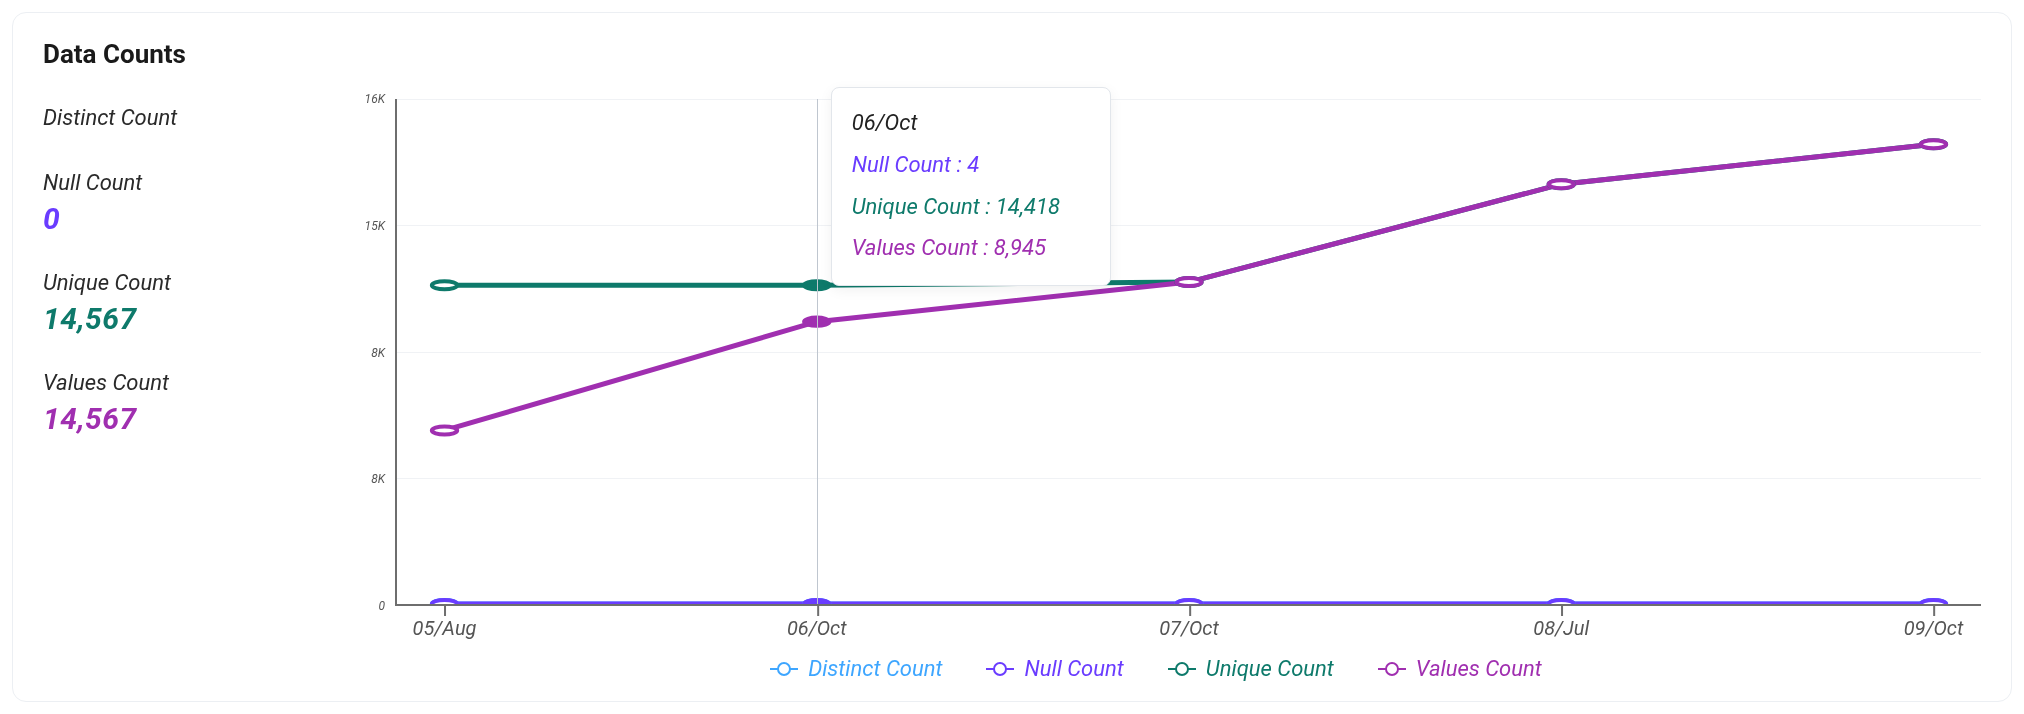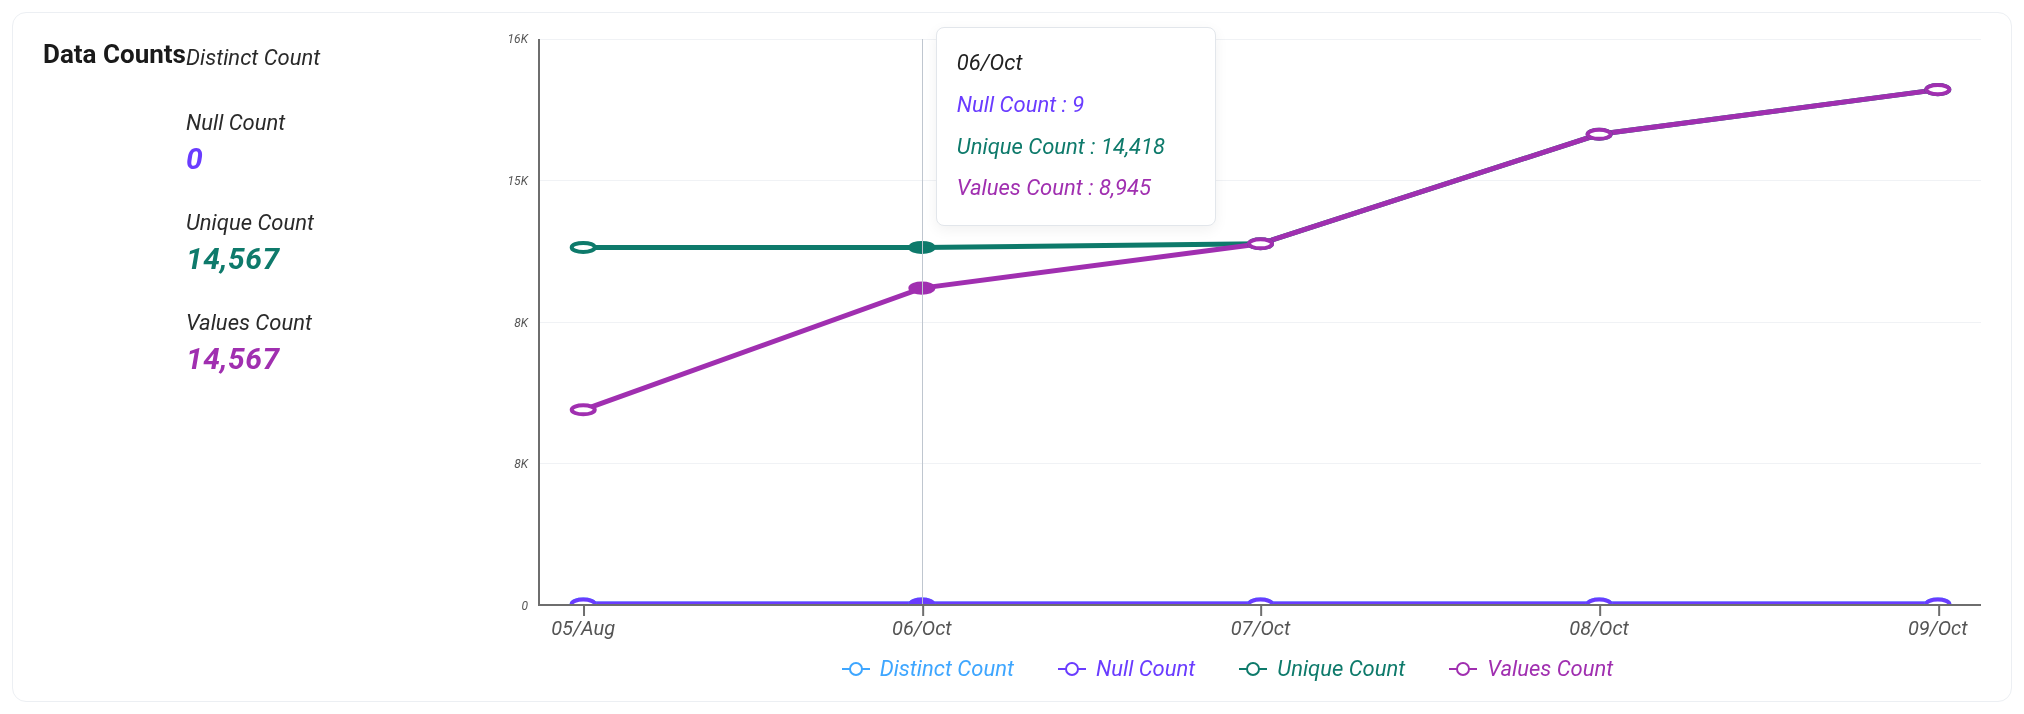--- a/index.html
+++ b/index.html
@@ -8,21 +8,21 @@
     background: #ffffff;
     padding: 12px;
   }
   .card {
     width: 2000px;
     height: 690px;
     border: 1px solid #eceff3;
     border-radius: 14px;
     padding: 26px 30px 20px 30px;
     display: flex;
-    flex-direction: row;
+    flex-direction: column;
   }
   .card-title {
     font-size: 26px;
     font-weight: 700;
     color: #1a1a1a;
     margin-bottom: 30px;
   }
   .body {
     display: flex;
     flex: 1 1 auto;
@@ -196,21 +196,21 @@
             <div class="ytick" style="top: 0%;">16K</div>
           </div>
         <div class="plot" id="plot">
             <div class="gridline-h" style="top: 75%;"></div>
             <div class="gridline-h" style="top: 50%;"></div>
             <div class="gridline-h" style="top: 25%;"></div>
             <div class="gridline-h" style="top: 0%;"></div>
             <div class="xtick" style="left: 3%;">05/Aug</div>
             <div class="xtick" style="left: 26.5%;">06/Oct</div>
             <div class="xtick" style="left: 50%;">07/Oct</div>
-            <div class="xtick" style="left: 73.5%;">08/Oct</div>
+            <div class="xtick" style="left: 73.5%;">08/Jul</div>
             <div class="xtick" style="left: 97%;">09/Oct</div>
             <div class="crosshair-v" style="left: 26.5%;"></div>
             <svg viewBox="0 0 1000 1000" preserveAspectRatio="none">
               <path d="M30.0 1000.0 L265.0 1000.0 L500.0 1000.0 L735.0 1000.0 L970.0 1000.0" fill="none" stroke="#3ea6ff" stroke-width="5" vector-effect="non-scaling-stroke"></path>
               <path d="M30.0 1000.0 L265.0 1000.0 L500.0 1000.0 L735.0 1000.0 L970.0 1000.0" fill="none" stroke="#6a3cff" stroke-width="5" vector-effect="non-scaling-stroke"></path>
               <path d="M30.0 368.9 L265.0 368.9 L500.0 362.5 L735.0 168.7 L970.0 89.6" fill="none" stroke="#0e7a6b" stroke-width="5" vector-effect="non-scaling-stroke"></path>
               <path d="M30.0 656.3 L265.0 440.9 L500.0 362.5 L735.0 168.7 L970.0 89.6" fill="none" stroke="#a02fb0" stroke-width="5" vector-effect="non-scaling-stroke"></path>
             </svg>
             <svg viewBox="0 0 1000 1000" preserveAspectRatio="none">
               <circle cx="30.0" cy="1000.0" r="8" vector-effect="non-scaling-stroke" fill="#ffffff" stroke="#3ea6ff" stroke-width="4"></circle>
@@ -229,21 +229,21 @@
               <circle cx="735.0" cy="168.7" r="8" vector-effect="non-scaling-stroke" fill="#ffffff" stroke="#0e7a6b" stroke-width="4"></circle>
               <circle cx="970.0" cy="89.6" r="8" vector-effect="non-scaling-stroke" fill="#ffffff" stroke="#0e7a6b" stroke-width="4"></circle>
               <circle cx="30.0" cy="656.3" r="8" vector-effect="non-scaling-stroke" fill="#ffffff" stroke="#a02fb0" stroke-width="4"></circle>
               <circle cx="265.0" cy="440.9" r="8" vector-effect="non-scaling-stroke" fill="#a02fb0" stroke="#a02fb0" stroke-width="4"></circle>
               <circle cx="500.0" cy="362.5" r="8" vector-effect="non-scaling-stroke" fill="#ffffff" stroke="#a02fb0" stroke-width="4"></circle>
               <circle cx="735.0" cy="168.7" r="8" vector-effect="non-scaling-stroke" fill="#ffffff" stroke="#a02fb0" stroke-width="4"></circle>
               <circle cx="970.0" cy="89.6" r="8" vector-effect="non-scaling-stroke" fill="#ffffff" stroke="#a02fb0" stroke-width="4"></circle>
             </svg>
             <div class="tooltip" style="left: calc(26.5% + 14px); top: -12px;">
               <div class="tt-title">06/Oct</div>
-              <div style="color: rgb(106, 60, 255);">Null Count : 9</div>
+              <div style="color: rgb(106, 60, 255);">Null Count : 4</div>
               <div style="color: rgb(14, 122, 107);">Unique Count : 14,418</div>
               <div style="color: rgb(160, 47, 176);">Values Count : 8,945</div>
             </div>
           </div>
       </div>
       <div class="legend" id="legend">
           <div class="legend-item" style="color: rgb(62, 166, 255);">
             <span class="legend-swatch line"></span>
             <span>Distinct Count</span>
           </div>

